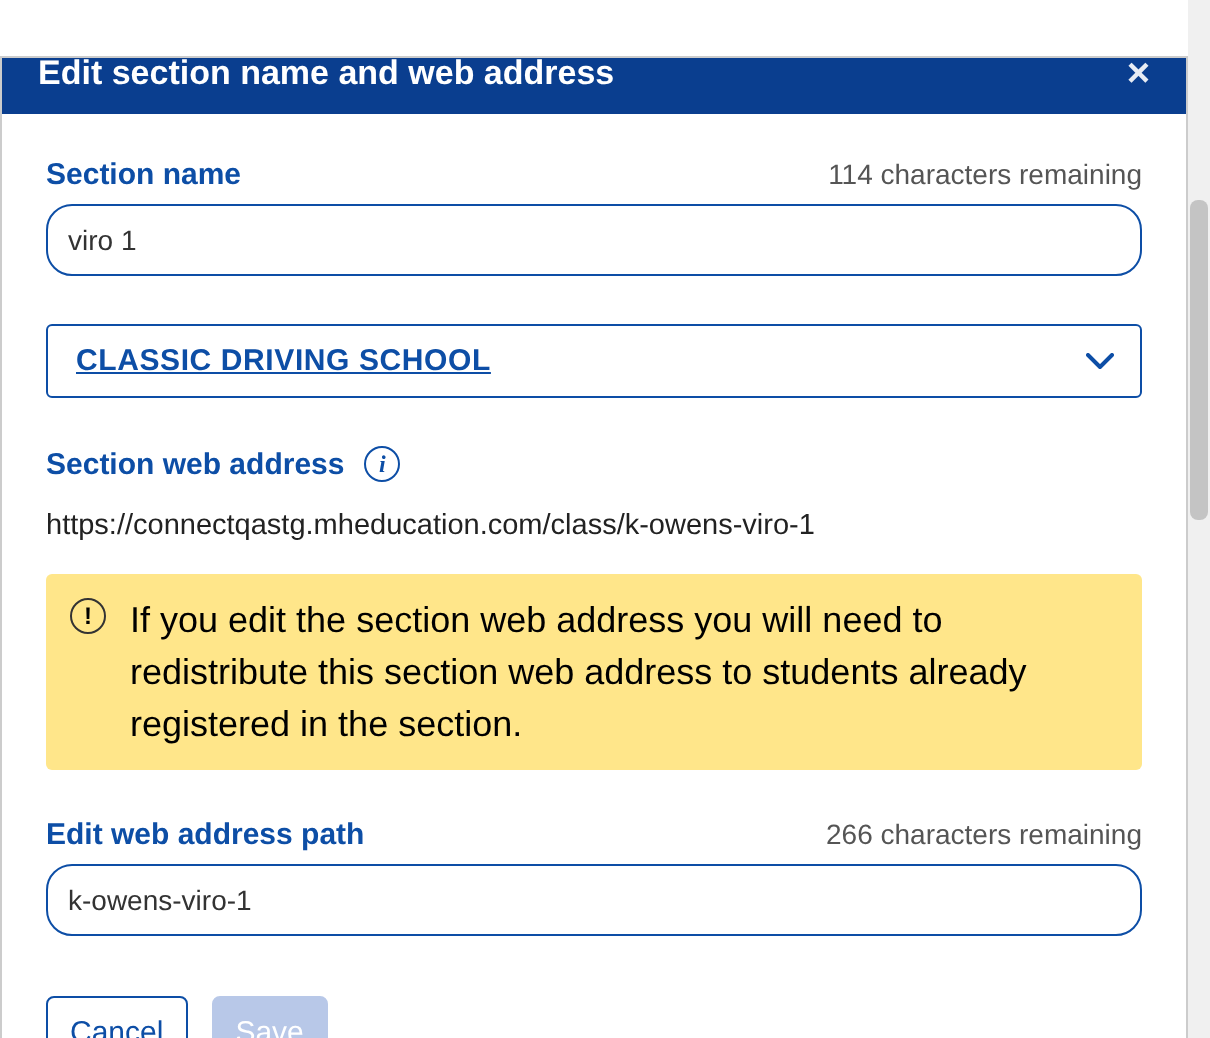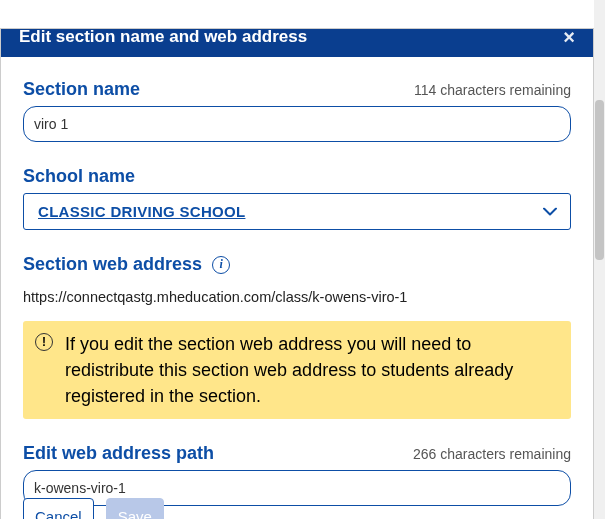--- a/index.html
+++ b/index.html
@@ -42,21 +42,21 @@
   }
   .row-label {
     display: flex;
     justify-content: space-between;
     align-items: baseline;
     margin-bottom: 6px;
   }
   .field-label {
     color: #0d4ea6;
     font-weight: 700;
-    font-size: 18px;
+    font-size: 15px;
   }
   .remaining {
     color: #555;
     font-size: 14px;
   }
   .text-input {
     width: 100%;
     border: 1px solid #0d4ea6;
     border-radius: 13px;
     padding: 9px 10px;
@@ -200,23 +200,20 @@
 
     <div class="block">
       <div class="row-label">
         <span class="field-label">Section name</span>
         <span class="remaining">114 characters remaining</span>
       </div>
       <input class="text-input" type="text" value="viro 1" style="">
     </div>
 
     <div class="block">
-      <div class="row-label">
-        <span class="field-label">School name</span>
-      </div>
       <div class="select-wrap">
         <div class="select-input">
           <span>CLASSIC DRIVING SCHOOL</span>
         </div>
         <span class="chevron">
           <svg width="14" height="9" viewBox="0 0 14 9">
               <path d="M1 1 L7 7 L13 1" stroke="#0d4ea6" stroke-width="2" fill="none" stroke-linecap="round" stroke-linejoin="round"></path>
             </svg>
         </span>
       </div>

